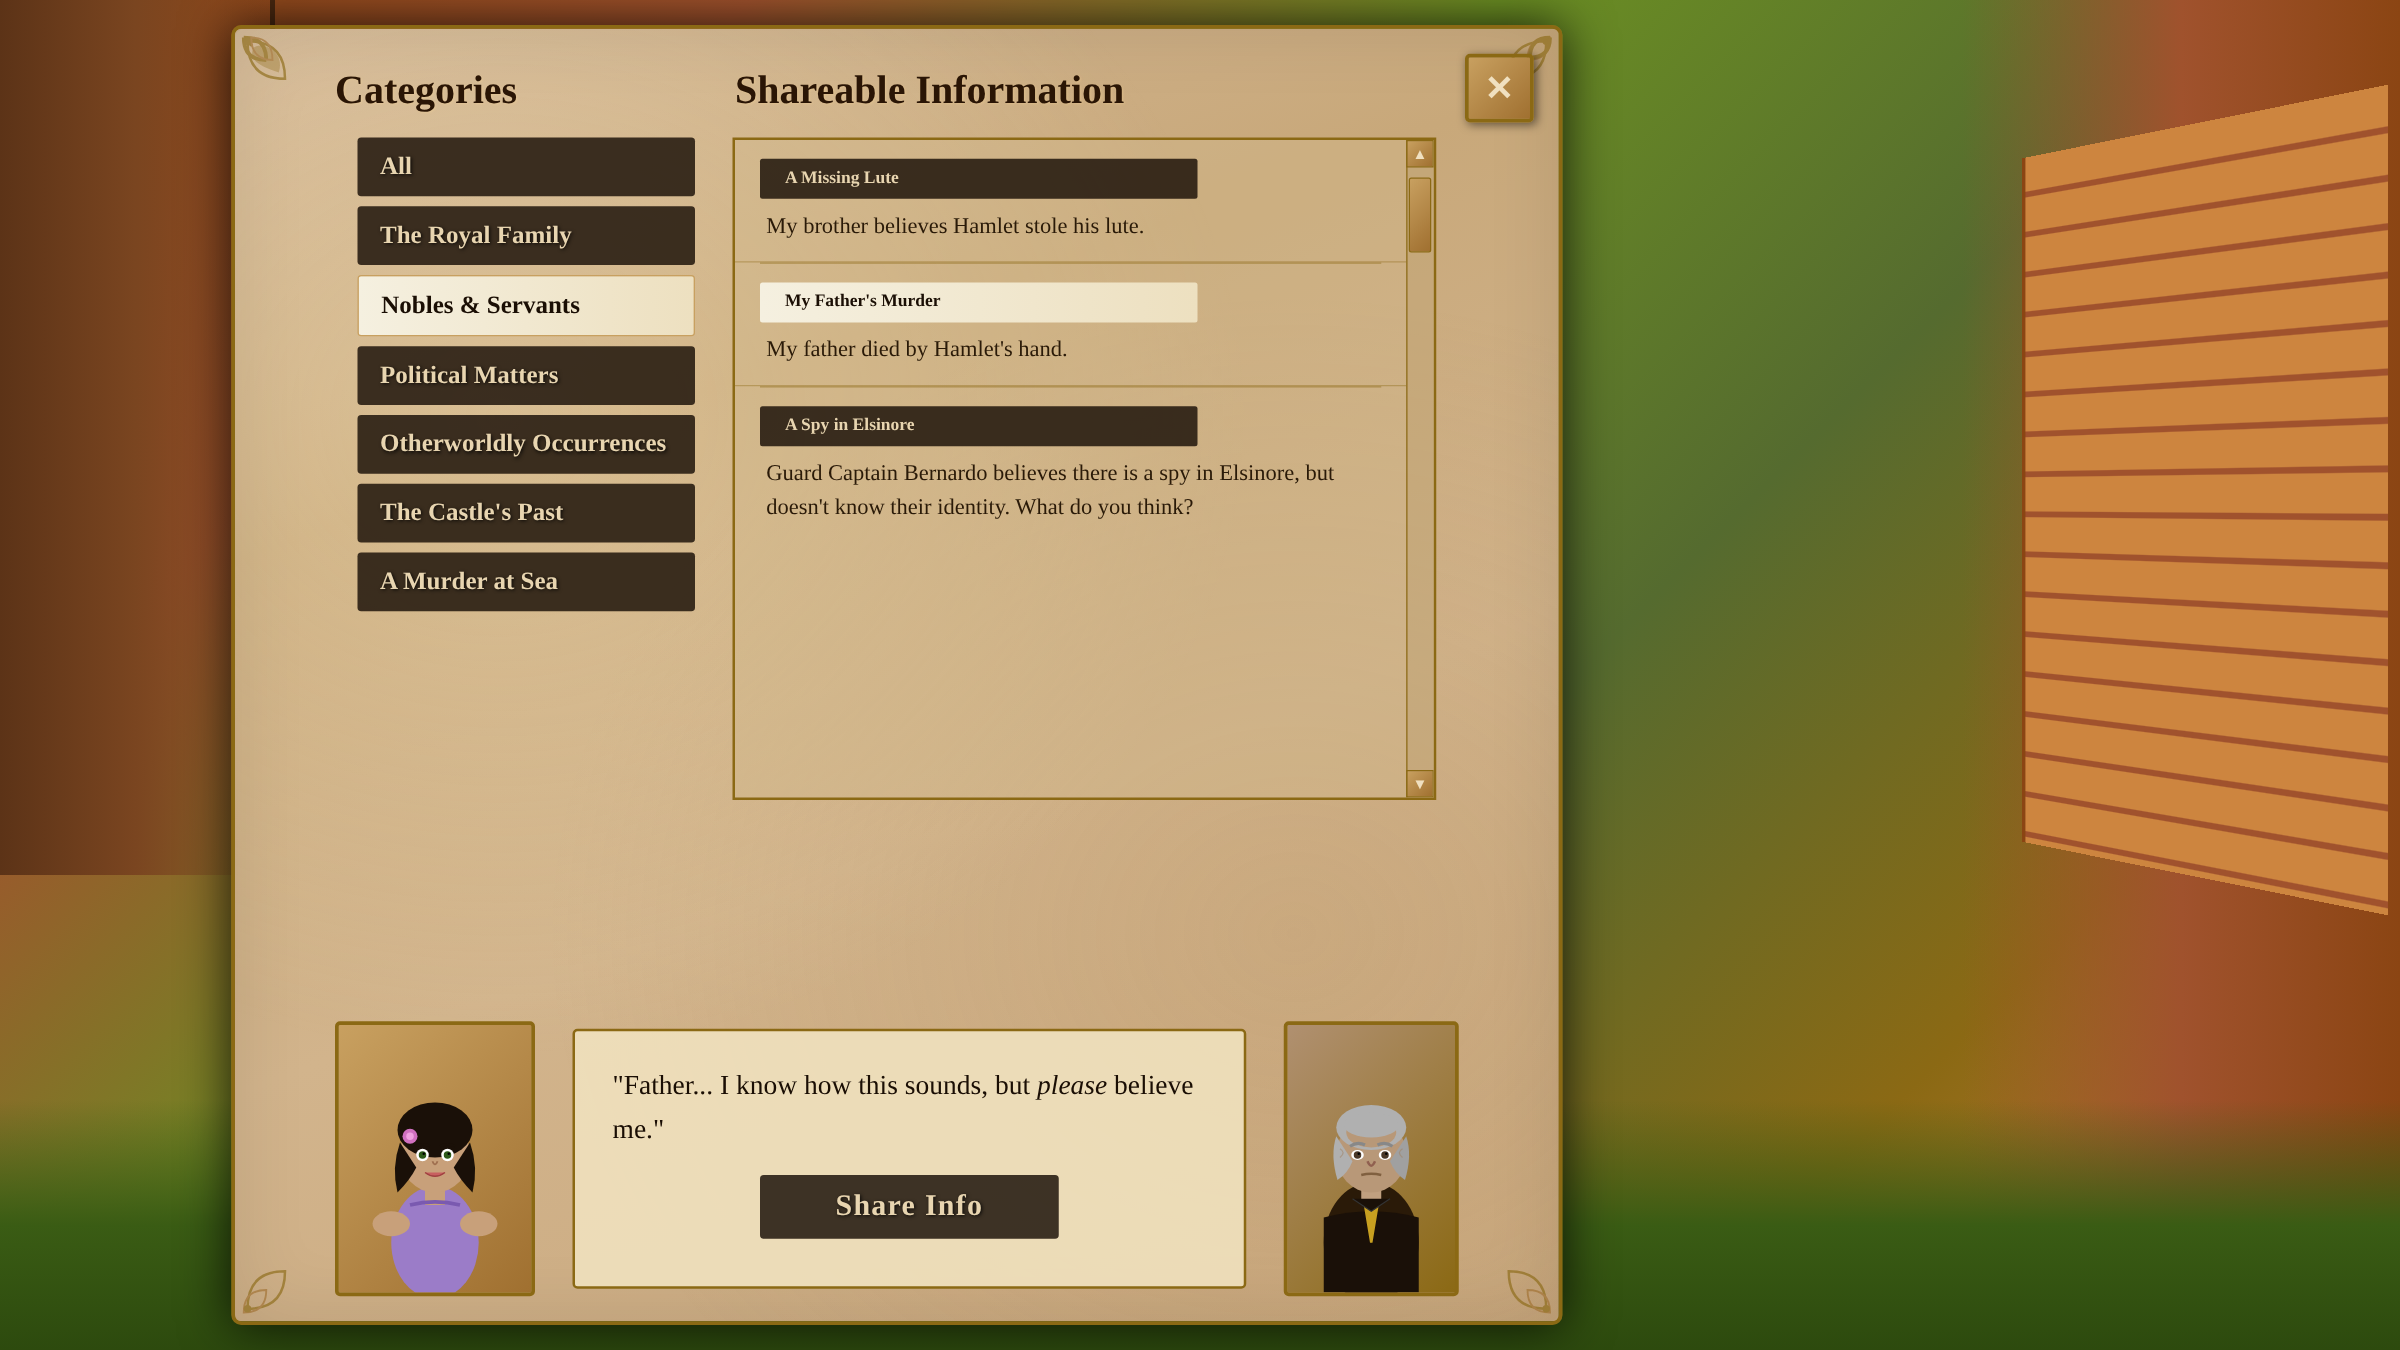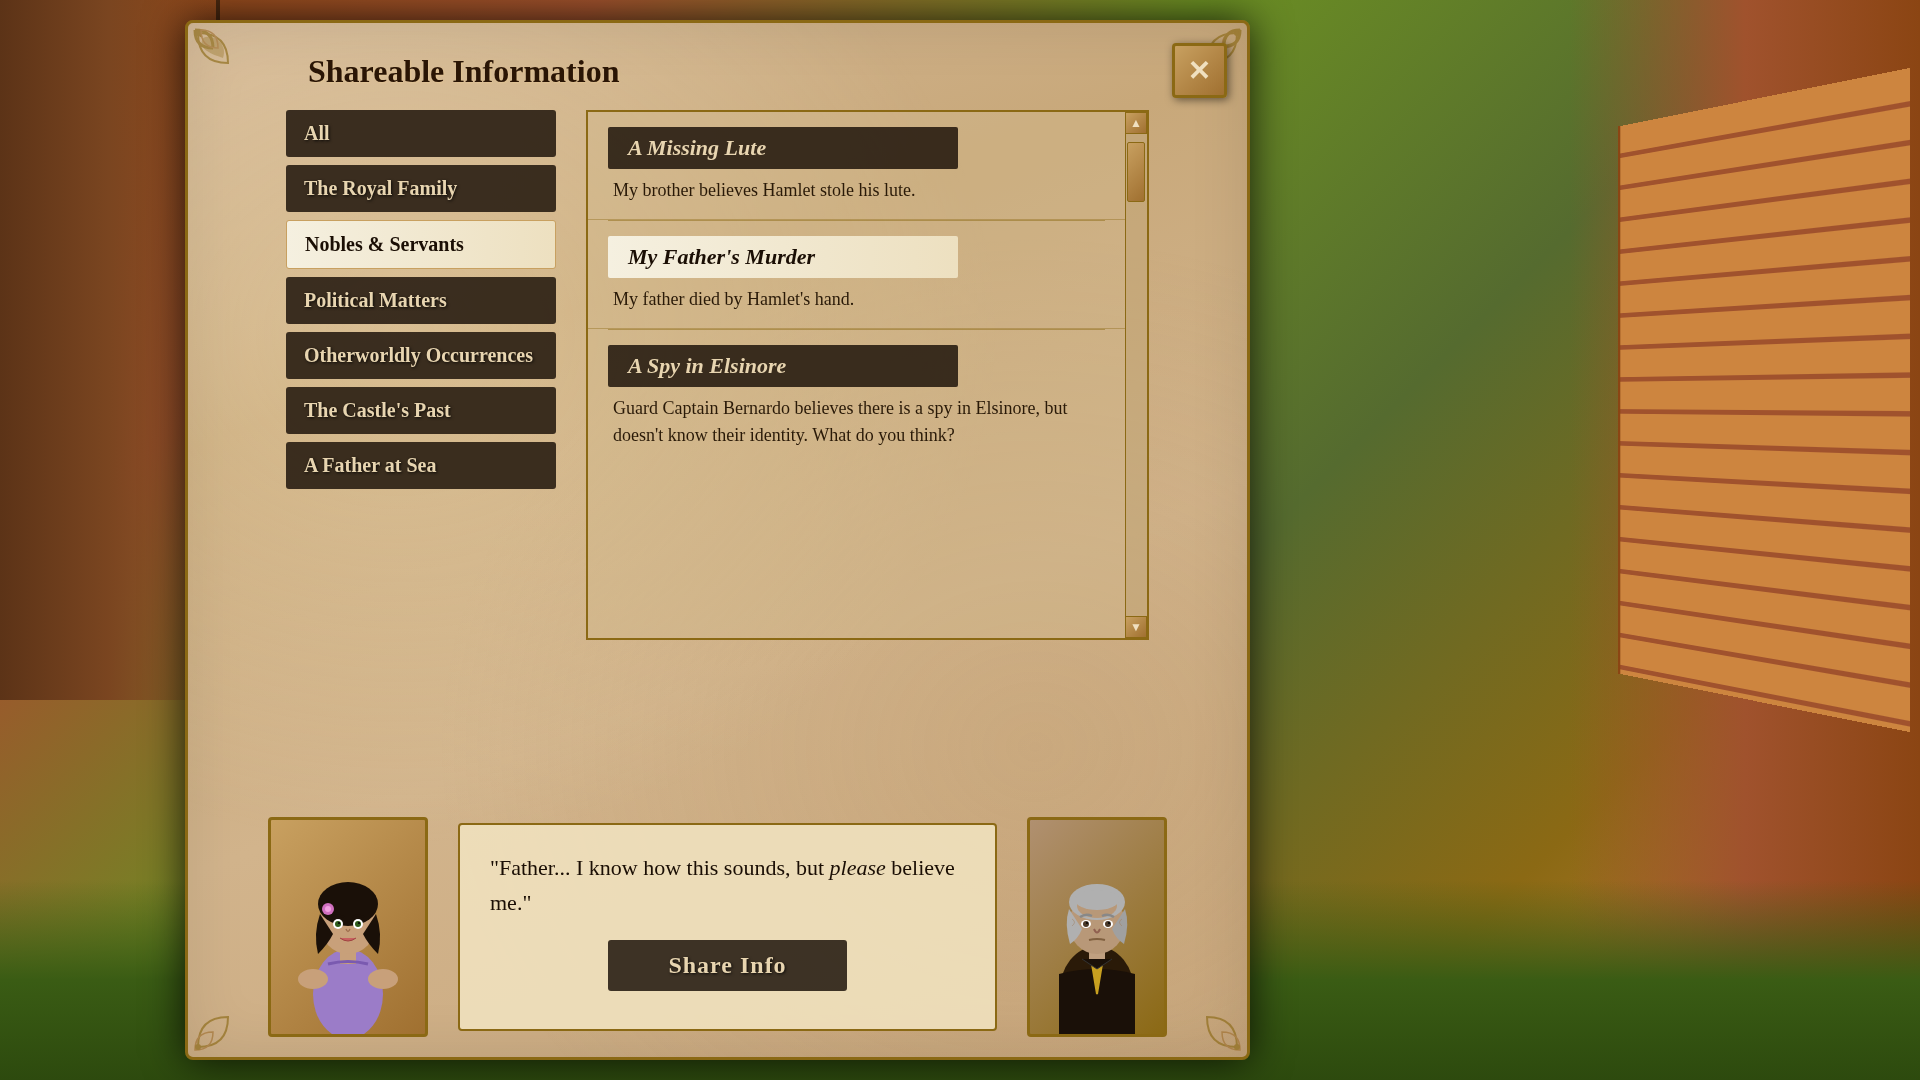--- a/index.html
+++ b/index.html
@@ -220,22 +220,21 @@
     }
 
     .info-item:last-child {
       border-bottom: none;
     }
 
     .info-item-title-bar {
       display: inline-block;
       padding: 8px 20px;
       margin-bottom: 8px;
-      font-size: 22px;
-      font-style: italic;
+      font-size: 14px;
       font-weight: bold;
       border-radius: 2px;
       min-width: 350px;
     }
 
     .info-item-title-bar.dark {
       background: rgba(30, 20, 10, 0.85);
       color: #e8d5b0;
     }
 
@@ -404,33 +403,34 @@
     <svg viewBox="0 0 70 70" fill="#8B6914" opacity="0.8">
       <path d="M65,65 Q35,65 35,35 Q65,35 65,65 Z" fill="none" stroke="#8B6914" stroke-width="2"></path>
       <path d="M68,68 Q50,68 50,50 Q68,50 68,68 Z" fill="none" stroke="#a07030" stroke-width="1.5"></path>
       <circle cx="65" cy="65" r="3" fill="#8B6914"></circle>
     </svg>
   </div>
 
   <div class="close-btn">✕</div>
 
   <div class="panel-header">
+    <div class="categories-title">Categories</div>
     <div class="shareable-title">Shareable Information</div>
   </div>
 
   <div class="panel-content">
 
     <div class="categories-col">
       <div class="category-item dark">All</div>
       <div class="category-item dark">The Royal Family</div>
       <div class="category-item active">Nobles &amp; Servants</div>
       <div class="category-item dark">Political Matters</div>
       <div class="category-item dark">Otherworldly Occurrences</div>
       <div class="category-item dark">The Castle's Past</div>
-      <div class="category-item dark">A Father at Sea</div>
+      <div class="category-item dark">A Murder at Sea</div>
     </div>
 
     <div class="info-col">
       <div class="info-items-content">
 
         <div class="info-item">
           <div class="info-item-title-bar dark">A Missing Lute</div>
           <div class="info-item-desc">My brother believes Hamlet stole his lute.</div>
         </div>
 

